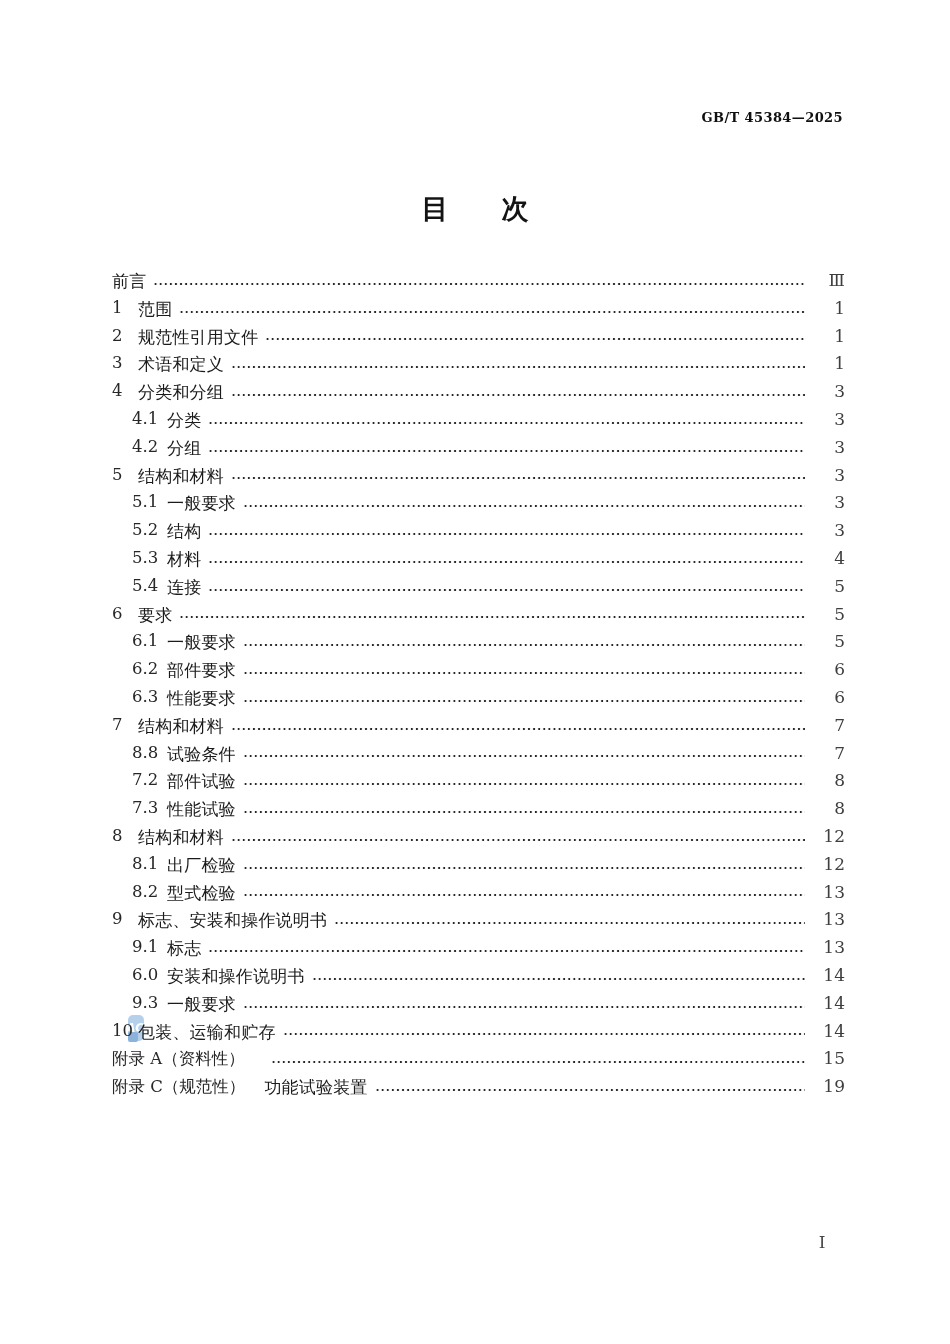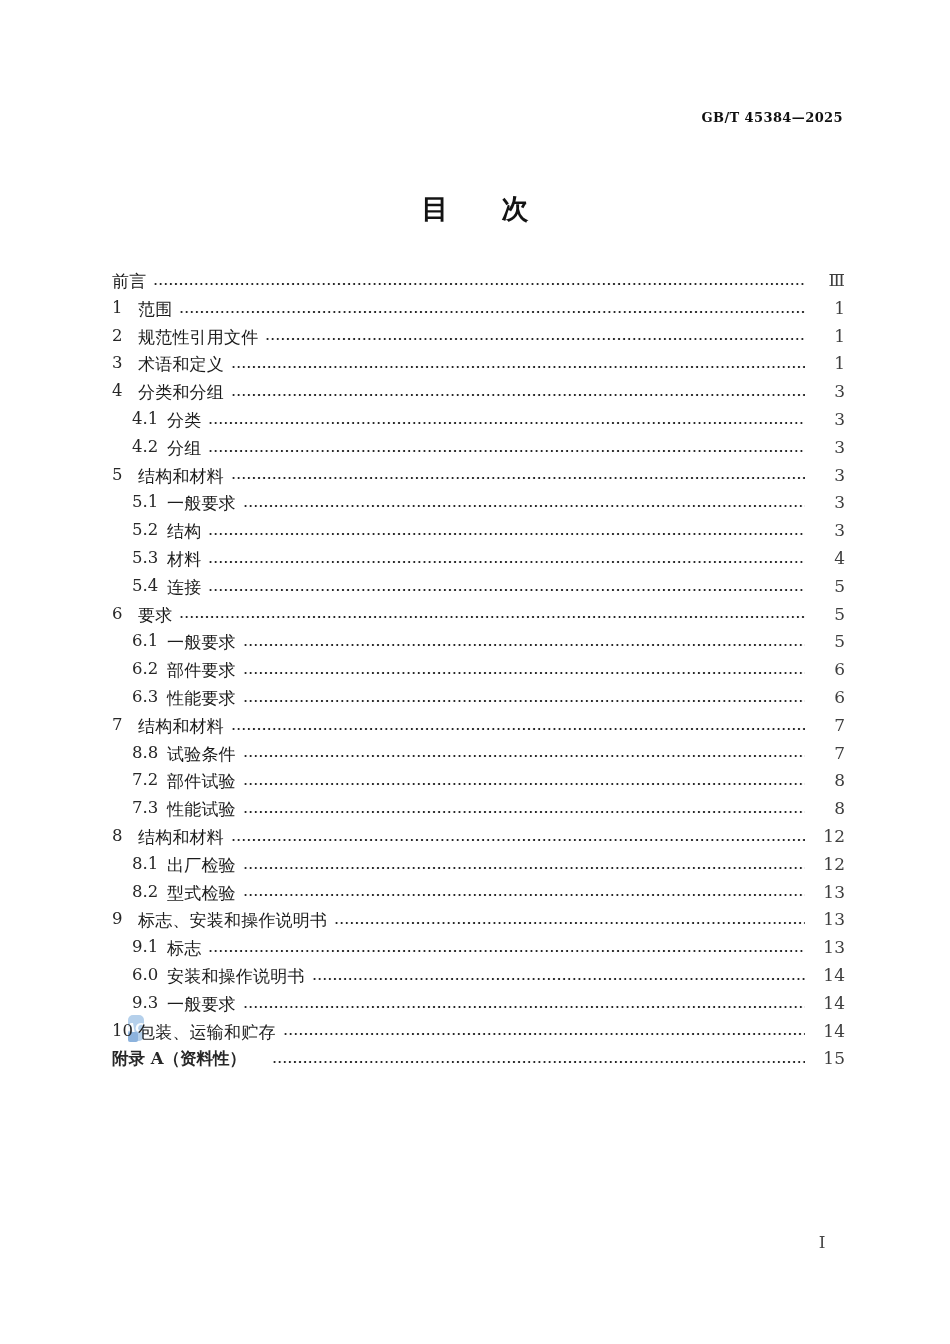--- a/index.html
+++ b/index.html
@@ -25,21 +25,21 @@
     position:absolute;left:112px;top:270px;width:733px;z-index:1;
   }
   .toc-row{
     display:flex;align-items:flex-start;height:27.8px;
     font-size:17px;white-space:nowrap;
   }
   .toc-row .num{flex:none;font-size:16.5px;color:#272727;}
   .lvl-1 .num{width:26px;}
   .lvl-2{padding-left:20px;}
   .lvl-2 .num{width:35px;}
-  .lvl-appendix .num{margin-right:19px;font-weight:bold;}
+  .lvl-appendix .num{margin-right:19px;}
   .toc-row .label{flex:none;color:#1b1b1b;letter-spacing:.2px;}
   .toc-row .dots{
     flex:1;align-self:stretch;
     margin-left:7px;margin-right:6px;
     background:radial-gradient(circle,#272727 1.05px,transparent 1.4px) 0 50%/5.1px 6px repeat-x;
     min-width:12px;
   }
   .toc-row .pg{flex:none;width:34px;text-align:right;font-size:17px;color:#3e3e3e;}
   .footer-pg{
     position:absolute;top:1232px;left:808px;width:28px;text-align:center;
@@ -274,18 +274,24 @@
       <span class="pg">14</span>
     </div>
 
     <div class="toc-row lvl-appendix">
       <span class="num">附录 A（资料性）</span>
       <span class="dots"></span>
       <span class="pg">15</span>
     </div>
 
 
+    <div class="toc-row lvl-appendix">
+      <span class="num">附录 C（规范性）</span>
+      <span class="label">功能试验装置</span>
+      <span class="dots"></span>
+      <span class="pg">19</span>
+    </div>
 
   </div>
 
   <div class="footer-pg">Ⅰ</div>
 
 </div>
 
 </body></html>

